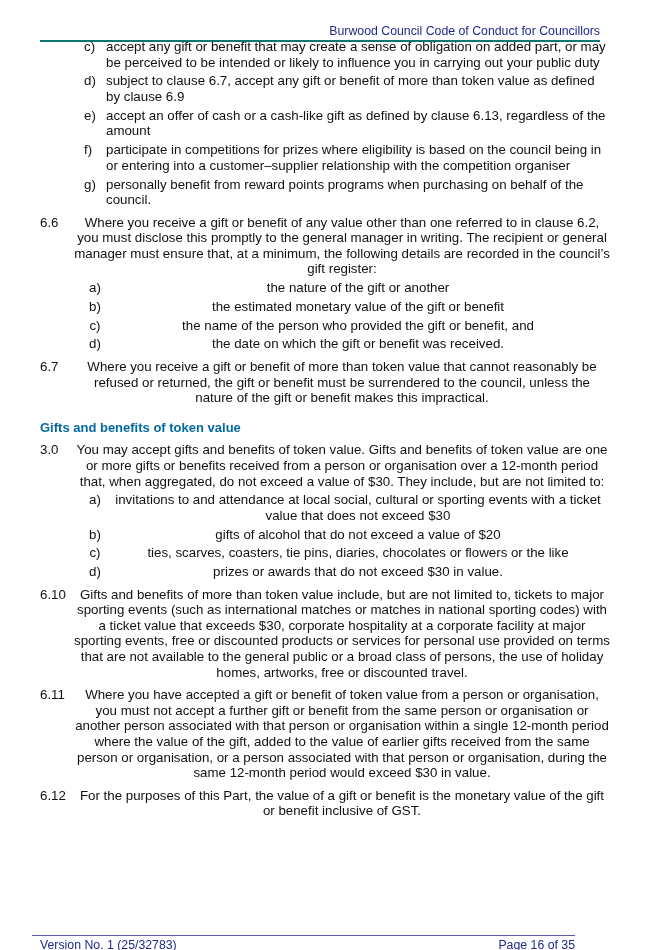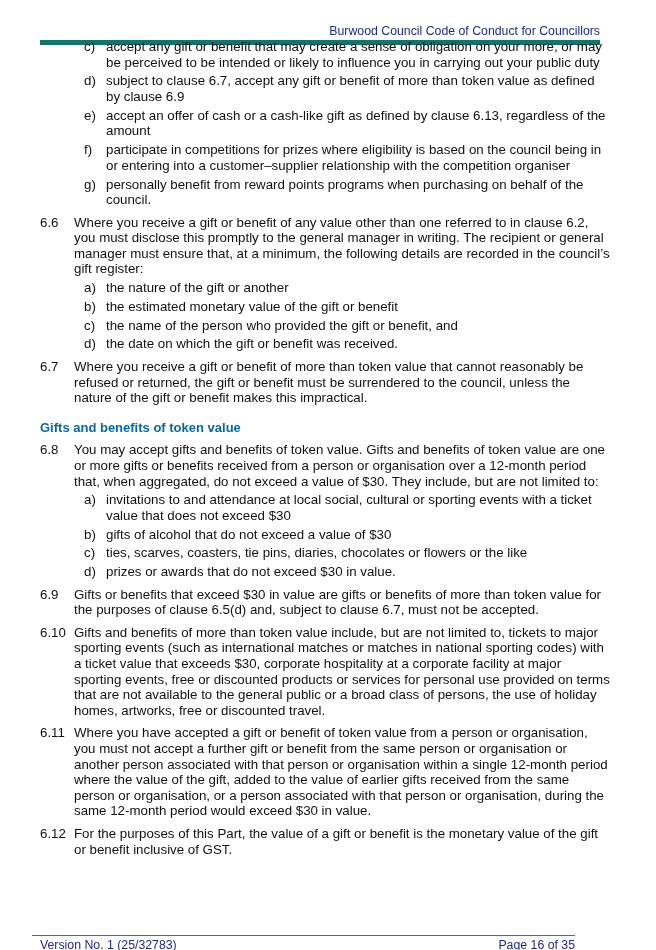--- a/index.html
+++ b/index.html
@@ -14,21 +14,21 @@
       overflow: hidden;
       font-family: "Liberation Sans", sans-serif;
       color: #111111;
     }
     .page-header {
       position: absolute;
       left: 40px;
       top: 24px;
       width: 560px;
       height: 16px;
-      border-bottom: 5px solid #0f766e;
+      border-bottom: 2px solid #0f766e;
     }
     .page-header .title {
       position: absolute;
       right: 0;
       top: 0;
       font-size: 12.3px;
       color: #1f2a8c;
       line-height: 14px;
       white-space: nowrap;
     }
@@ -43,20 +43,21 @@
     .clause {
       display: flex;
       margin-bottom: 7px;
     }
     .clause .num {
       width: 34px;
       flex: 0 0 34px;
     }
     .clause .body {
       flex: 1;
+      text-align: center;
     }
     .sub-list {
       margin: 3px 0 0 0;
     }
     .item {
       display: flex;
       margin-bottom: 3.2px;
       padding-left: 44px;
     }
     .item .letter {
@@ -105,21 +106,21 @@
 
 <div class="page-header">
   <span class="title">Burwood Council Code of Conduct for Councillors</span>
 </div>
 
 <div class="content">
 
   <div class="sub-list" style="margin-top:0;">
     <div class="item">
       <span class="letter">c)</span>
-      <span class="text">accept any gift or benefit that may create a sense of obligation on your more, or may be perceived to be intended or likely to influence you in carrying out your public duty</span>
+      <span class="text">accept any gift or benefit that may create a sense of obligation on added part, or may be perceived to be intended or likely to influence you in carrying out your public duty</span>
     </div>
     <div class="item">
       <span class="letter">d)</span>
       <span class="text">subject to clause 6.7, accept any gift or benefit of more than token value as defined by clause 6.9</span>
     </div>
     <div class="item">
       <span class="letter">e)</span>
       <span class="text">accept an offer of cash or a cash-like gift as defined by clause 6.13, regardless of the amount</span>
     </div>
     <div class="item">
@@ -158,49 +159,45 @@
   </div>
 
   <div class="clause">
     <span class="num">6.7</span>
     <div class="body">Where you receive a gift or benefit of more than token value that cannot reasonably be refused or returned, the gift or benefit must be surrendered to the council, unless the nature of the gift or benefit makes this impractical.</div>
   </div>
 
   <div class="section-heading">Gifts and benefits of token value</div>
 
   <div class="clause">
-    <span class="num">6.8</span>
+    <span class="num">3.0</span>
     <div class="body">
       <div>You may accept gifts and benefits of token value. Gifts and benefits of token value are one or more gifts or benefits received from a person or organisation over a 12-month period that, when aggregated, do not exceed a value of $30. They include, but are not limited to:</div>
       <div class="sub-list in-clause">
         <div class="item">
           <span class="letter">a)</span>
           <span class="text">invitations to and attendance at local social, cultural or sporting events with a ticket value that does not exceed $30</span>
         </div>
         <div class="item">
           <span class="letter">b)</span>
-          <span class="text">gifts of alcohol that do not exceed a value of $30</span>
+          <span class="text">gifts of alcohol that do not exceed a value of $20</span>
         </div>
         <div class="item">
           <span class="letter">c)</span>
           <span class="text">ties, scarves, coasters, tie pins, diaries, chocolates or flowers or the like</span>
         </div>
         <div class="item" style="margin-bottom:0;">
           <span class="letter">d)</span>
           <span class="text">prizes or awards that do not exceed $30 in value.</span>
         </div>
       </div>
     </div>
   </div>
 
 
-  <div class="clause">
-    <span class="num">6.9</span>
-    <div class="body">Gifts or benefits that exceed $30 in value are gifts or benefits of more than token value for the purposes of clause 6.5(d) and, subject to clause 6.7, must not be accepted.</div>
-  </div>
 
   <div class="clause">
     <span class="num">6.10</span>
     <div class="body">Gifts and benefits of more than token value include, but are not limited to, tickets to major sporting events (such as international matches or matches in national sporting codes) with a ticket value that exceeds $30, corporate hospitality at a corporate facility at major sporting events, free or discounted products or services for personal use provided on terms that are not available to the general public or a broad class of persons, the use of holiday homes, artworks, free or discounted travel.</div>
   </div>
 
   <div class="clause">
     <span class="num">6.11</span>
     <div class="body">Where you have accepted a gift or benefit of token value from a person or organisation, you must not accept a further gift or benefit from the same person or organisation or another person associated with that person or organisation within a single 12-month period where the value of the gift, added to the value of earlier gifts received from the same person or organisation, or a person associated with that person or organisation, during the same 12-month period would exceed $30 in value.</div>
   </div>

